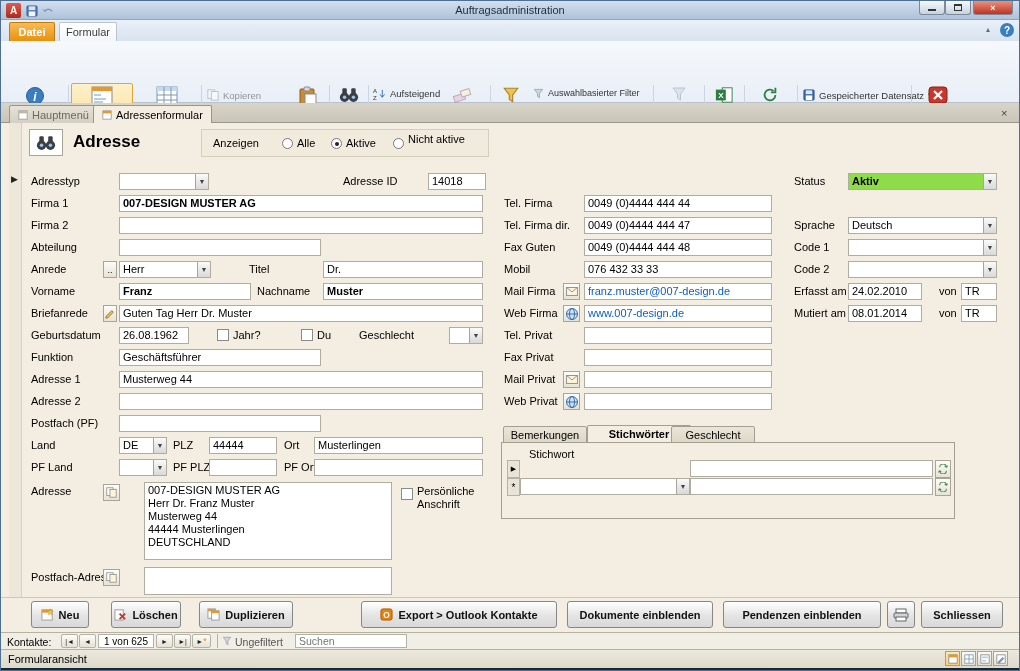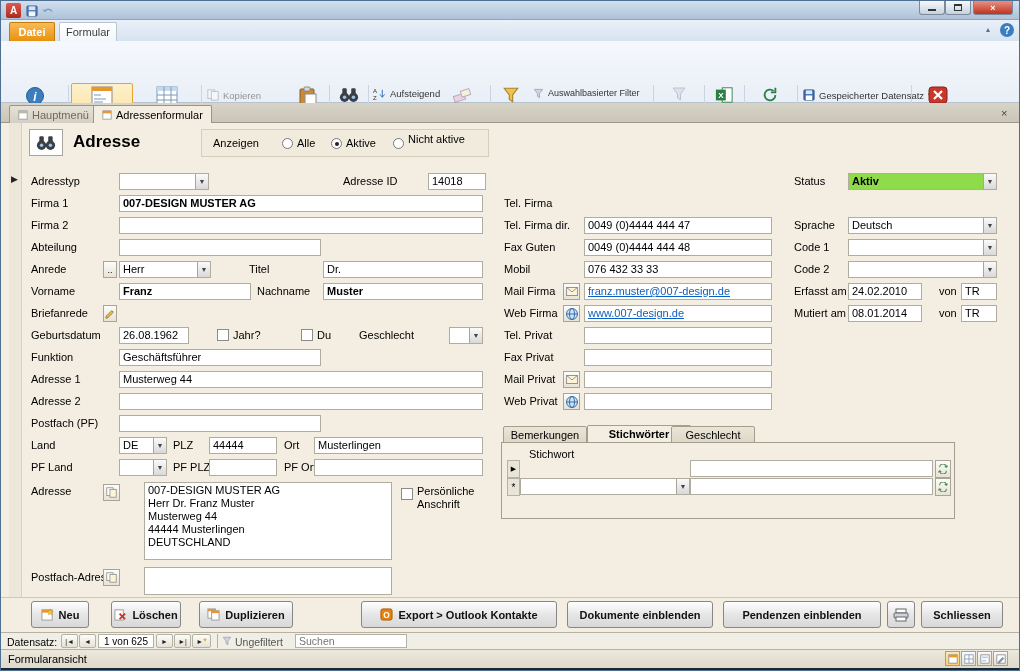--- a/index.html
+++ b/index.html
@@ -31,21 +31,21 @@
 .lbl{position:absolute;font-size:11px;white-space:nowrap;color:#000}
 .fld{position:absolute;height:17px;background:#fff;border:1px solid #b0aca0;padding:1px 3px;font-size:11px;line-height:13px;white-space:nowrap;overflow:hidden}
 .fld.bold{font-weight:bold}
 .combo{padding-right:15px}
 .arr{position:absolute;right:0;top:0;width:13px;height:100%;background:linear-gradient(#fafafa,#d9d9d9);border-left:1px solid #a8a49a;font-size:7px;display:flex;align-items:center;justify-content:center;color:#444}
 .ml{white-space:pre-line;line-height:13px;overflow:hidden}
 .chk{position:absolute;width:12px;height:12px;background:#fff;border:1px solid #8b8b8b}
 .rad{position:absolute;width:11px;height:11px;border:1px solid #777;border-radius:50%;background:#fff}
 .rad.sel::after{content:"";position:absolute;left:2.5px;top:2.5px;width:4px;height:4px;border-radius:50%;background:#222}
 .ibtn{position:absolute;display:flex;align-items:center;justify-content:center;background:linear-gradient(#fcfcfa,#e6e2d6);border:1px solid #a8a49a;font-size:9px}
-.link{color:#0b5fc0;text-decoration:underline}
+.link{color:#0b5fc0;}
 .stab{position:absolute;height:17px;display:flex;align-items:center;justify-content:center;font-size:11px;background:linear-gradient(#eae5d7,#dcd7c7);border:1px solid #a39f8f;border-radius:2px 2px 0 0;padding:0 6px}
 .stab.active{background:#f3eee1;border-bottom-color:#f3eee1;font-weight:bold;height:18px}
 
 .fbtn{position:absolute;top:600px;height:27px;display:flex;align-items:center;justify-content:center;gap:5px;font-size:11px;font-weight:bold;background:linear-gradient(#ffffff,#e6e6e6 50%,#d8d8d8);border:1px solid #878787;border-radius:3px;color:#111}
 .recordnav{position:absolute;left:0;top:631px;width:100%;height:17px;background:#f1eee5;border-top:1px solid #b5b1a3}
 .nbtn{position:absolute;top:633px;width:17px;height:14px;display:flex;align-items:center;justify-content:center;font-size:7px;color:#222;background:linear-gradient(#fdfcf8,#e6e2d6);border:1px solid #b5b1a3;border-radius:2px}
 .statusbar{position:absolute;left:0;top:648px;width:100%;height:19px;background:linear-gradient(#ece8dc,#ddd9cb);border-top:1px solid #b5b1a3}
 .vbtn{position:absolute;top:650px;width:15px;height:15px;border:1px solid #a5a193;background:linear-gradient(#fbfaf6,#e3dfd2);display:flex;align-items:center;justify-content:center}
 .vbtn.active{background:linear-gradient(#fde8b0,#f8cf76);border-color:#d09a2e}
 .bstrip{position:absolute;left:0;top:667px;width:100%;height:4px;background:#1c2730}
@@ -63,20 +63,21 @@
           <rect x="3" y="1.5" width="7" height="4" fill="#dfe8f5"></rect>
           <rect x="3" y="7" width="7" height="5" fill="#fff"></rect>
         </svg>
       </div>
     <div class="qat" style="left:40px">
         <svg width="12" height="12" viewBox="0 0 13 13">
           <path d="M2.5 7 a4.5 3.5 0 0 1 8.5 0" stroke="#6f94c4" fill="none" stroke-width="1.5"></path>
           <path d="M2.5 7 l-1.5 -2.5 M2.5 7 l2.5 -1" stroke="#6f94c4" fill="none"></path>
         </svg>
       </div>
+    <div class="wtitle">Auftragsadministration</div>
     <div class="wbtn" style="right:74px;width:26px">
         <span style="width:8px;border-bottom:2px solid #333;margin-top:5px"></span>
       </div>
     <div class="wbtn" style="right:48px;width:26px">
         <span style="width:8px;height:7px;border:1px solid #333;border-top-width:2px"></span>
       </div>
     <div class="wbtn close" style="right:6px;width:40px">
         <span>×</span>
       </div>
   </div>
@@ -361,20 +362,21 @@
       <span class="arr">▼</span>
     </div>
   <div class="lbl" style="left:342px;top:174px">Adresse ID</div>
   <div class="fld" style="left:427px;top:172px;width:58px">14018</div>
   <div class="lbl" style="left:793px;top:174px">Status</div>
   <div class="fld combo" style="left:847px;top:172px;width:149px;background:#8fdc4b;font-weight:bold"><span>Aktiv</span><span class="arr">▼</span></div>
 
   <div class="lbl" style="left:30px;top:196px">Firma 1</div>
   <div class="fld bold" style="left:118px;top:194px;width:364px">007-DESIGN MUSTER AG</div>
   <div class="lbl" style="left:503px;top:196px">Tel. Firma</div>
+  <div class="fld" style="left:583px;top:194px;width:188px">0049 (0)4444 444 44</div>
 
   <div class="lbl" style="left:30px;top:218px">Firma 2</div>
   <div class="fld" style="left:118px;top:216px;width:364px"></div>
   <div class="lbl" style="left:503px;top:218px">Tel. Firma dir.</div>
   <div class="fld" style="left:583px;top:216px;width:188px">0049 (0)4444 444 47</div>
   <div class="lbl" style="left:793px;top:218px">Sprache</div>
   <div class="fld combo" style="left:847px;top:216px;width:149px"><span>Deutsch</span><span class="arr">▼</span></div>
 
   <div class="lbl" style="left:30px;top:240px">Abteilung</div>
   <div class="fld" style="left:118px;top:238px;width:202px"></div>
@@ -413,20 +415,21 @@
   <div class="fld" style="left:847px;top:282px;width:74px">24.02.2010</div>
   <div class="lbl" style="left:938px;top:284px">von</div>
   <div class="fld" style="left:960px;top:282px;width:36px">TR</div>
 
   <div class="lbl" style="left:30px;top:306px">Briefanrede</div>
   <div class="ibtn" style="left:102px;top:304px;width:14px;height:17px">
       <svg width="10" height="10" viewBox="0 0 12 12">
         <path d="M1 11 l2.5 -0.6 6.5 -6.5 -1.9 -1.9 -6.5 6.5 z" fill="#f2c04e" stroke="#8a6a1a"></path>
       </svg>
     </div>
+  <div class="fld" style="left:118px;top:304px;width:364px">Guten Tag Herr Dr. Muster</div>
   <div class="lbl" style="left:503px;top:306px">Web Firma</div>
   <div class="ibtn" style="left:562px;top:304px;width:17px;height:17px">
       <svg width="12" height="12" viewBox="0 0 12 12">
         <circle cx="6" cy="6" r="5.5" fill="#cfe4f7" stroke="#3a6ea5"></circle>
         <ellipse cx="6" cy="6" rx="2.5" ry="5.5" fill="none" stroke="#3a6ea5"></ellipse>
         <line x1="0.5" y1="6" x2="11.5" y2="6" stroke="#3a6ea5"></line>
       </svg>
     </div>
   <div class="fld" style="left:583px;top:304px;width:188px"><span class="link">www.007-design.de</span></div>
   <div class="lbl" style="left:793px;top:306px">Mutiert am</div>
@@ -598,21 +601,21 @@
           <rect x="1" y="5" width="14" height="5" rx="1" fill="#cfd4da" stroke="#666"></rect>
           <rect x="3" y="9" width="10" height="4" fill="#fff" stroke="#666"></rect>
         </svg>
       </span>
   </div>
   <div class="fbtn" style="left:920px;width:82px">
     <span>Schliessen</span>
   </div>
 
   <div class="recordnav"></div>
-  <div class="lbl" style="left:6px;top:635px;font-size:10.5px">Datensatz:</div>
+  <div class="lbl" style="left:6px;top:635px;font-size:10.5px">Kontakte:</div>
   <div class="nbtn" style="left:60px">|◄</div>
   <div class="nbtn" style="left:78px">◄</div>
   <div class="abs" style="left:97px;top:633px;width:56px;height:14px;background:#fff;border:1px solid #b5b1a3;font-size:10px;display:flex;align-items:center;justify-content:center">1 von 625</div>
   <div class="nbtn" style="left:155px">►</div>
   <div class="nbtn" style="left:173px">►|</div>
   <div class="nbtn" style="left:191px;width:19px">►<span style="color:#d89a00;font-size:9px">*</span></div>
   <div class="abs" style="left:216px;top:633px;width:1px;height:14px;background:#b5b1a3"></div>
   <div class="abs" style="left:221px;top:635px"><svg width="10" height="10" viewBox="0 0 16 16">
         <path d="M2 2 h12 l-4.5 6 v6 l-3 -2 v-4 z" fill="#cfd6de" stroke="#8a97a8"></path>
       </svg></div>

